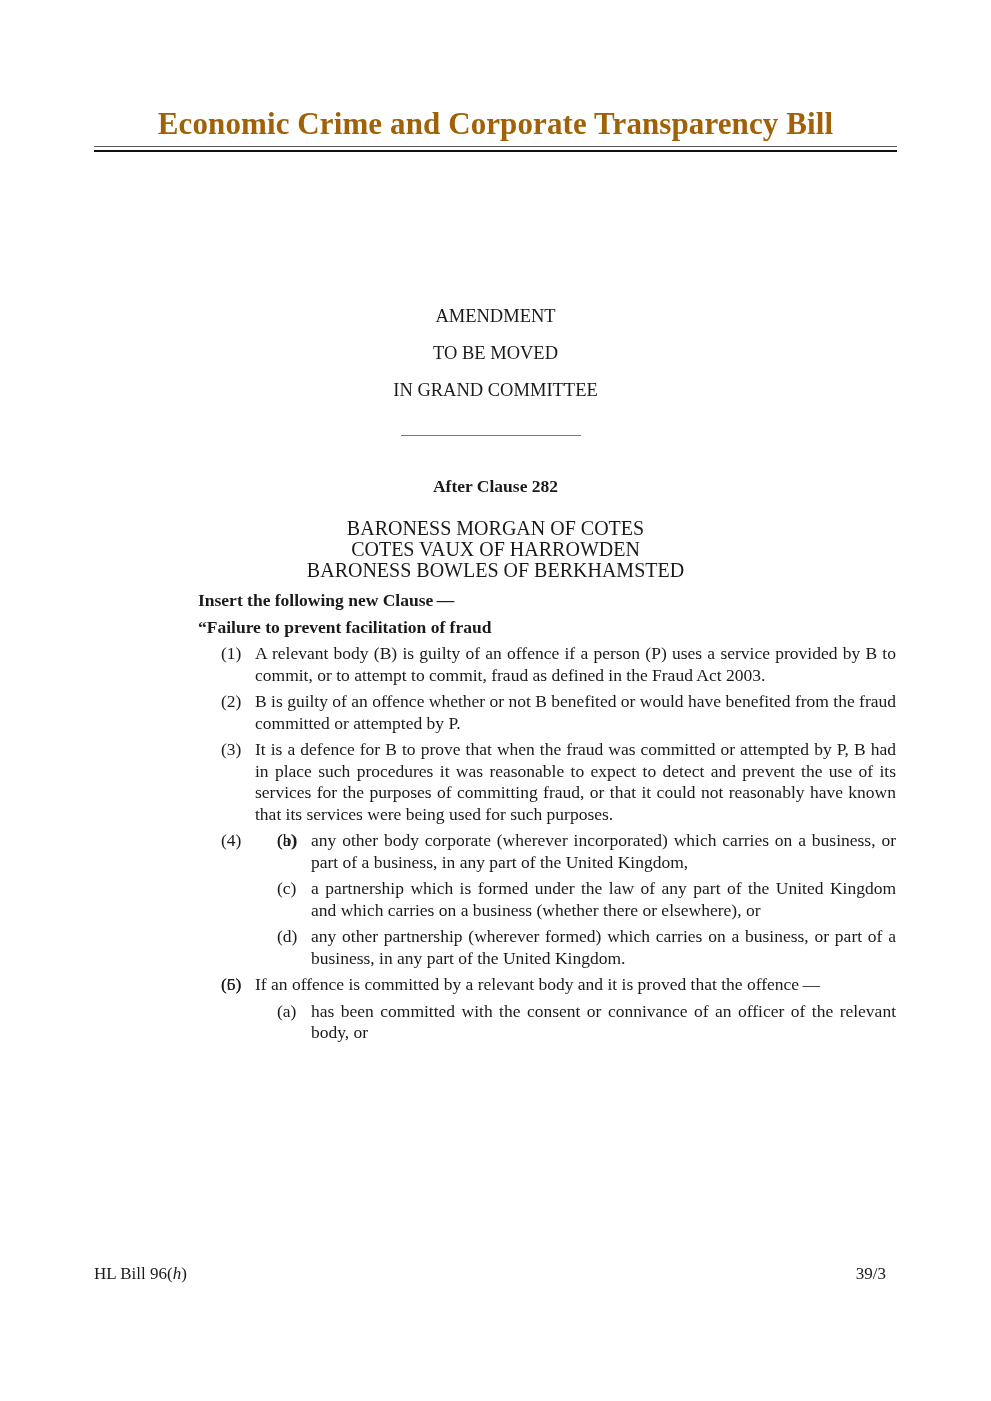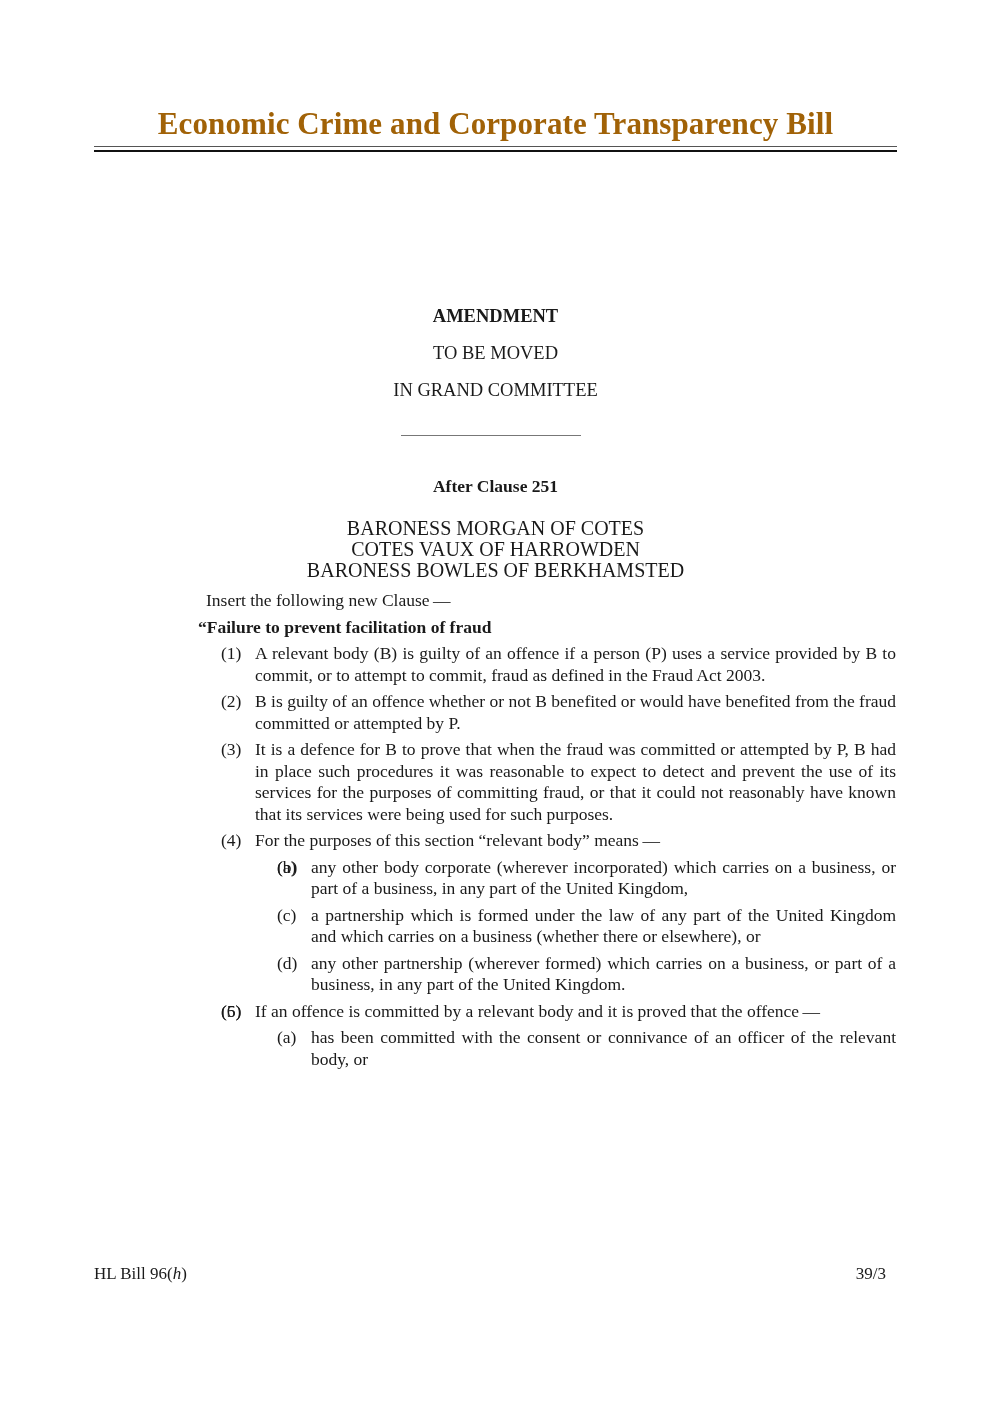--- a/index.html
+++ b/index.html
@@ -78,21 +78,22 @@
   }
   .body {
     position: absolute;
     left: 198px;
     top: 590px;
     width: 698px;
     font-size: 17.5px;
     line-height: 21.5px;
   }
   .insert-line {
-    margin: 0 0 5px 8px;
+    margin: 0 0 5px 0;
+    font-weight: bold;
   }
   .clause-heading {
     font-weight: bold;
     margin: 0 0 5px 0;
   }
   .sub {
     position: relative;
     padding-left: 57px;
     margin: 0 0 5px 0;
     text-align: justify;
@@ -123,26 +124,26 @@
   .footer .left { position: absolute; left: 0; }
   .footer .right { position: absolute; right: 0; }
 </style>
 </head>
 <body>
 
 <div class="bill-title">Economic Crime and Corporate Transparency Bill</div>
 <div class="rule-thin"></div>
 <div class="rule-thick"></div>
 
-<div class="center-line" style="top:306px;font-weight:bold;">AMENDMENT</div>
+<div class="center-line" style="top:306px;">AMENDMENT</div>
 <div class="center-line" style="top:343px;">TO BE MOVED</div>
 <div class="center-line" style="top:380px;">IN GRAND COMMITTEE</div>
 <div class="short-rule"></div>
 
-<div class="after-clause">After Clause 251</div>
+<div class="after-clause">After Clause 282</div>
 
 <div class="sponsors">
   <div>BARONESS MORGAN OF COTES</div>
   <div>COTES VAUX OF HARROWDEN</div>
   <div>BARONESS BOWLES OF BERKHAMSTED</div>
 </div>
 
 <div class="body">
   <div class="insert-line">Insert the following new Clause —</div>
   <div class="clause-heading">“Failure to prevent facilitation of fraud</div>
@@ -157,21 +158,20 @@
     <span>B is guilty of an offence whether or not B benefited or would have benefited from the fraud committed or attempted by P.</span>
   </div>
 
   <div class="sub">
     <span class="num">(3)</span>
     <span>It is a defence for B to prove that when the fraud was committed or attempted by P, B had in place such procedures it was reasonable to expect to detect and prevent the use of its services for the purposes of committing fraud, or that it could not reasonably have known that its services were being used for such purposes.</span>
   </div>
 
   <div class="sub">
     <span class="num">(4)</span>
-    <span>For the purposes of this section “relevant body” means —</span>
   </div>
   <div class="para">
     <span class="num">(a)</span>
   </div>
   <div class="para">
     <span class="num">(b)</span>
     <span>any other body corporate (wherever incorporated) which carries on a business, or part of a business, in any part of the United Kingdom,</span>
   </div>
   <div class="para">
     <span class="num">(c)</span>

